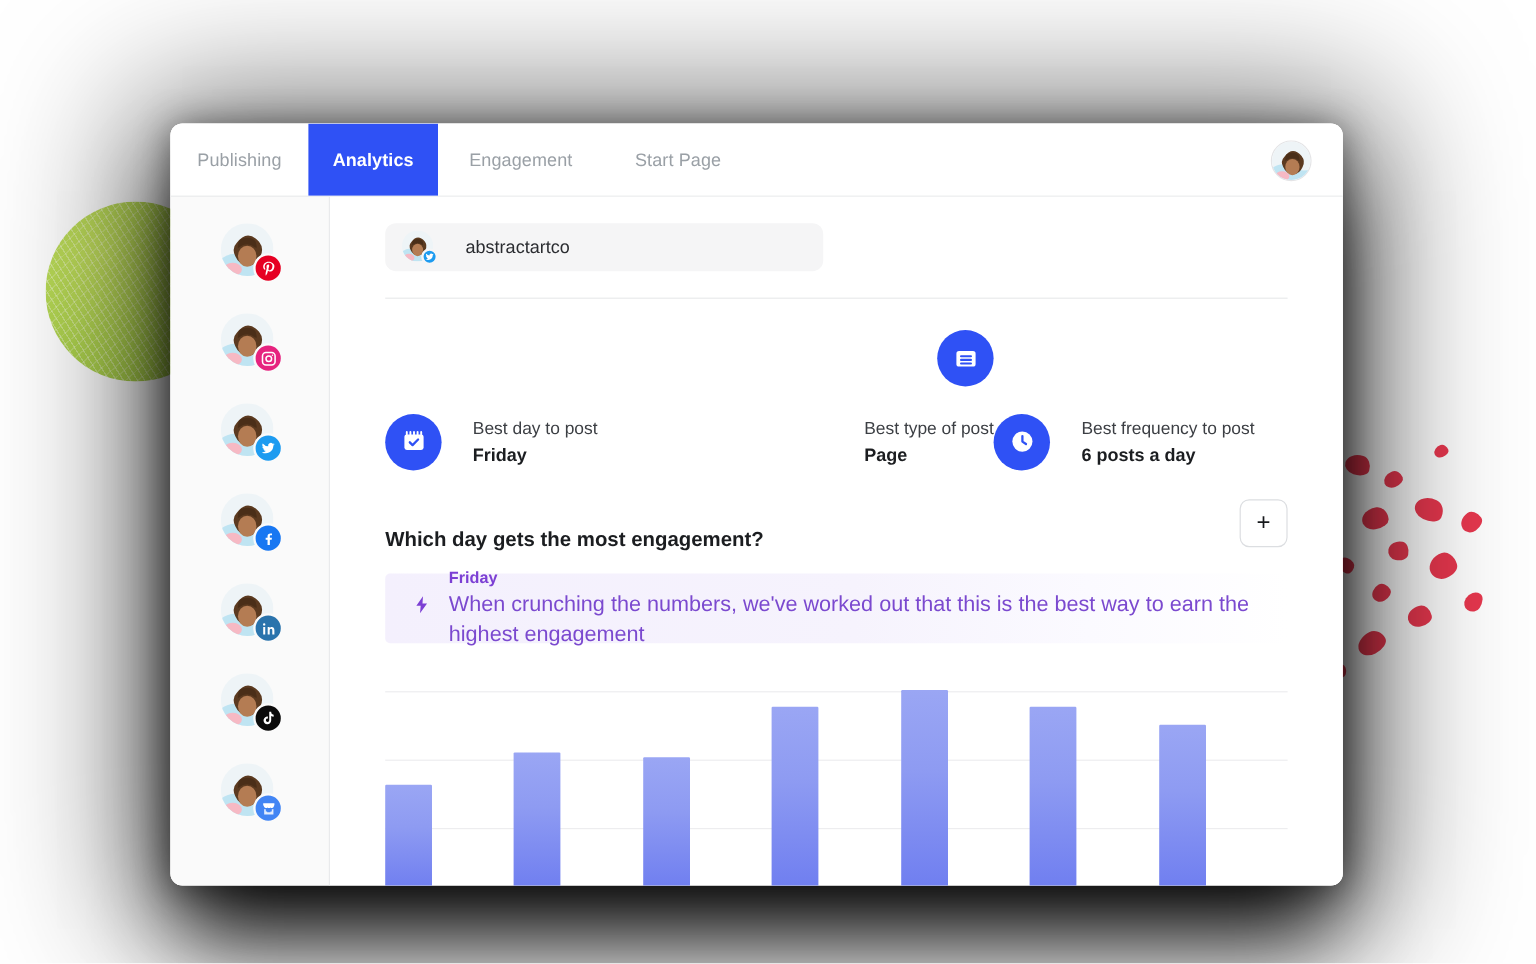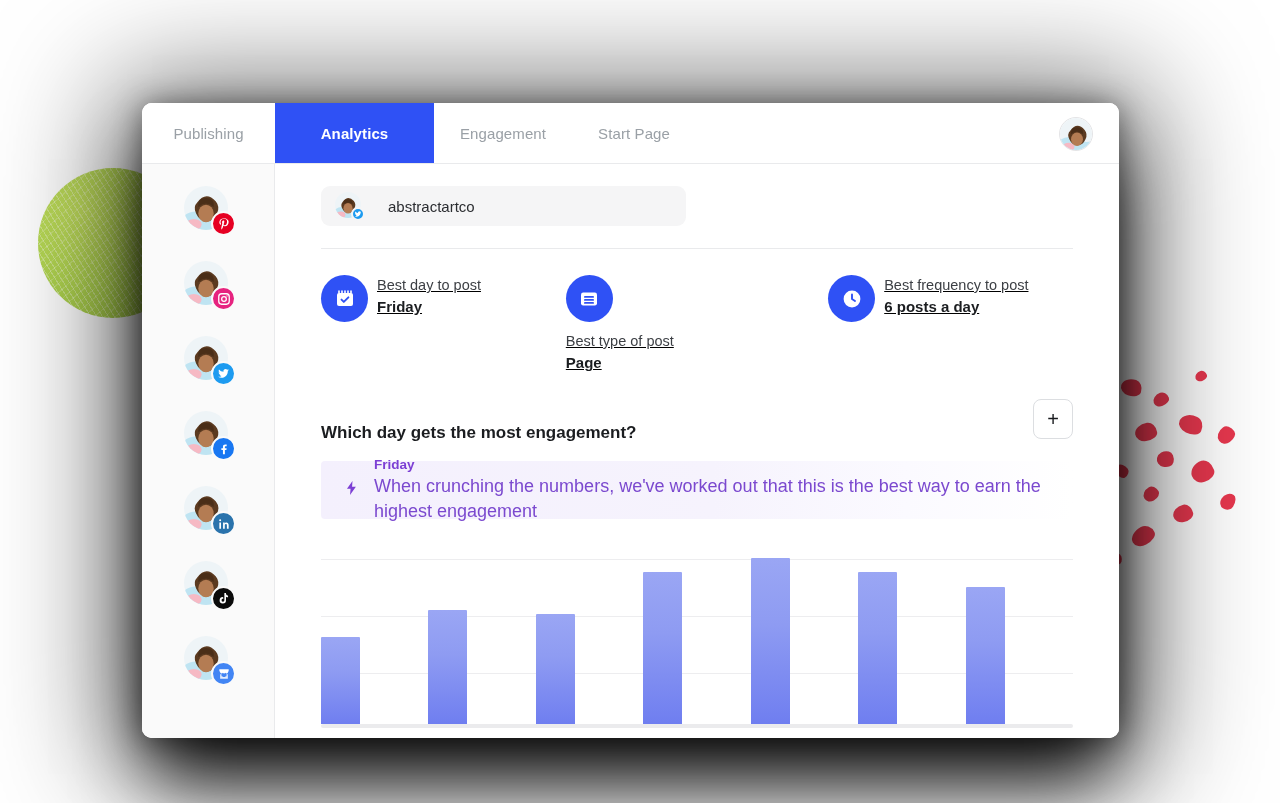--- a/index.html
+++ b/index.html
@@ -44,24 +44,24 @@
   
   .tabbar {
     height: 61px; flex: 0 0 61px; display: flex; align-items: stretch;
     border-bottom: 1px solid #e9eaec; background: #fff; position: relative;
   }
   .tab {
     display: flex; align-items: center; justify-content: center;
     font-size: 15px; color: #9aa0a6; letter-spacing: .1px;
     padding: 0 26px; cursor: pointer; user-select: none;
   }
-  .tab:first-child { width: 133px; padding: 17px; }
+  .tab:first-child { width: 115px; padding: 17px; }
   .tab.active {
     background: #2f51f5; color: #ffffff; font-weight: bold;
-    width: 159px; padding: 0; text-align: center;
+    width: 108px; padding: 0; text-align: center;
   }
   .avatar-top {
     position: absolute; right: 26px; top: 14px;
     width: 34px; height: 34px; border-radius: 50%; overflow: hidden;
     border: 1px solid #e4e4e6;
   }
 
   
   .body { flex: 1; display: flex; min-height: 0; }
 
@@ -90,21 +90,21 @@
     height: 40px; width: 365px; padding: 0 14px; cursor: pointer;
   }
   .acct-select .mini { position: relative; width: 28px; height: 28px; }
   .acct-select .mini .face { width: 26px; height: 26px; border-radius: 50%; overflow: hidden; }
   .acct-select .mini .badge { width: 14px; height: 14px; border-width: 2px; right: -2px; bottom: -1px; border-color: #f5f5f6; }
   .acct-name { font-size: 15px; color: #2b2d31; }
 
   .divider { height: 1px; background: #e9eaec; margin: 22px 46px 0 46px; }
 
   .insights { display: flex; padding: 26px 46px 0 46px; gap: 0; }
-  .insight { display: flex; align-items: flex-start; gap: 9px; width: 278px; text-decoration: underline; }
+  .insight { display: flex; align-items: flex-end; gap: 26px; width: 278px; }
   .insight:nth-child(2) { width: 298px; flex-direction: column; }
   .icon-circle {
     width: 47px; height: 47px; border-radius: 50%; background: #2f51f5;
     display: flex; align-items: center; justify-content: center; flex: 0 0 47px;
   }
   .insight-label { font-size: 14.5px; color: #3c3f44; line-height: 1.45; }
   .insight-value { font-size: 15px; color: #1b1d20; font-weight: bold; line-height: 1.5; }
 
   .qrow { display: flex; align-items: center; justify-content: space-between; padding: 48px 46px 0 46px; }
   .qtitle { font-size: 17px; font-weight: bold; color: #1b1d20; }

